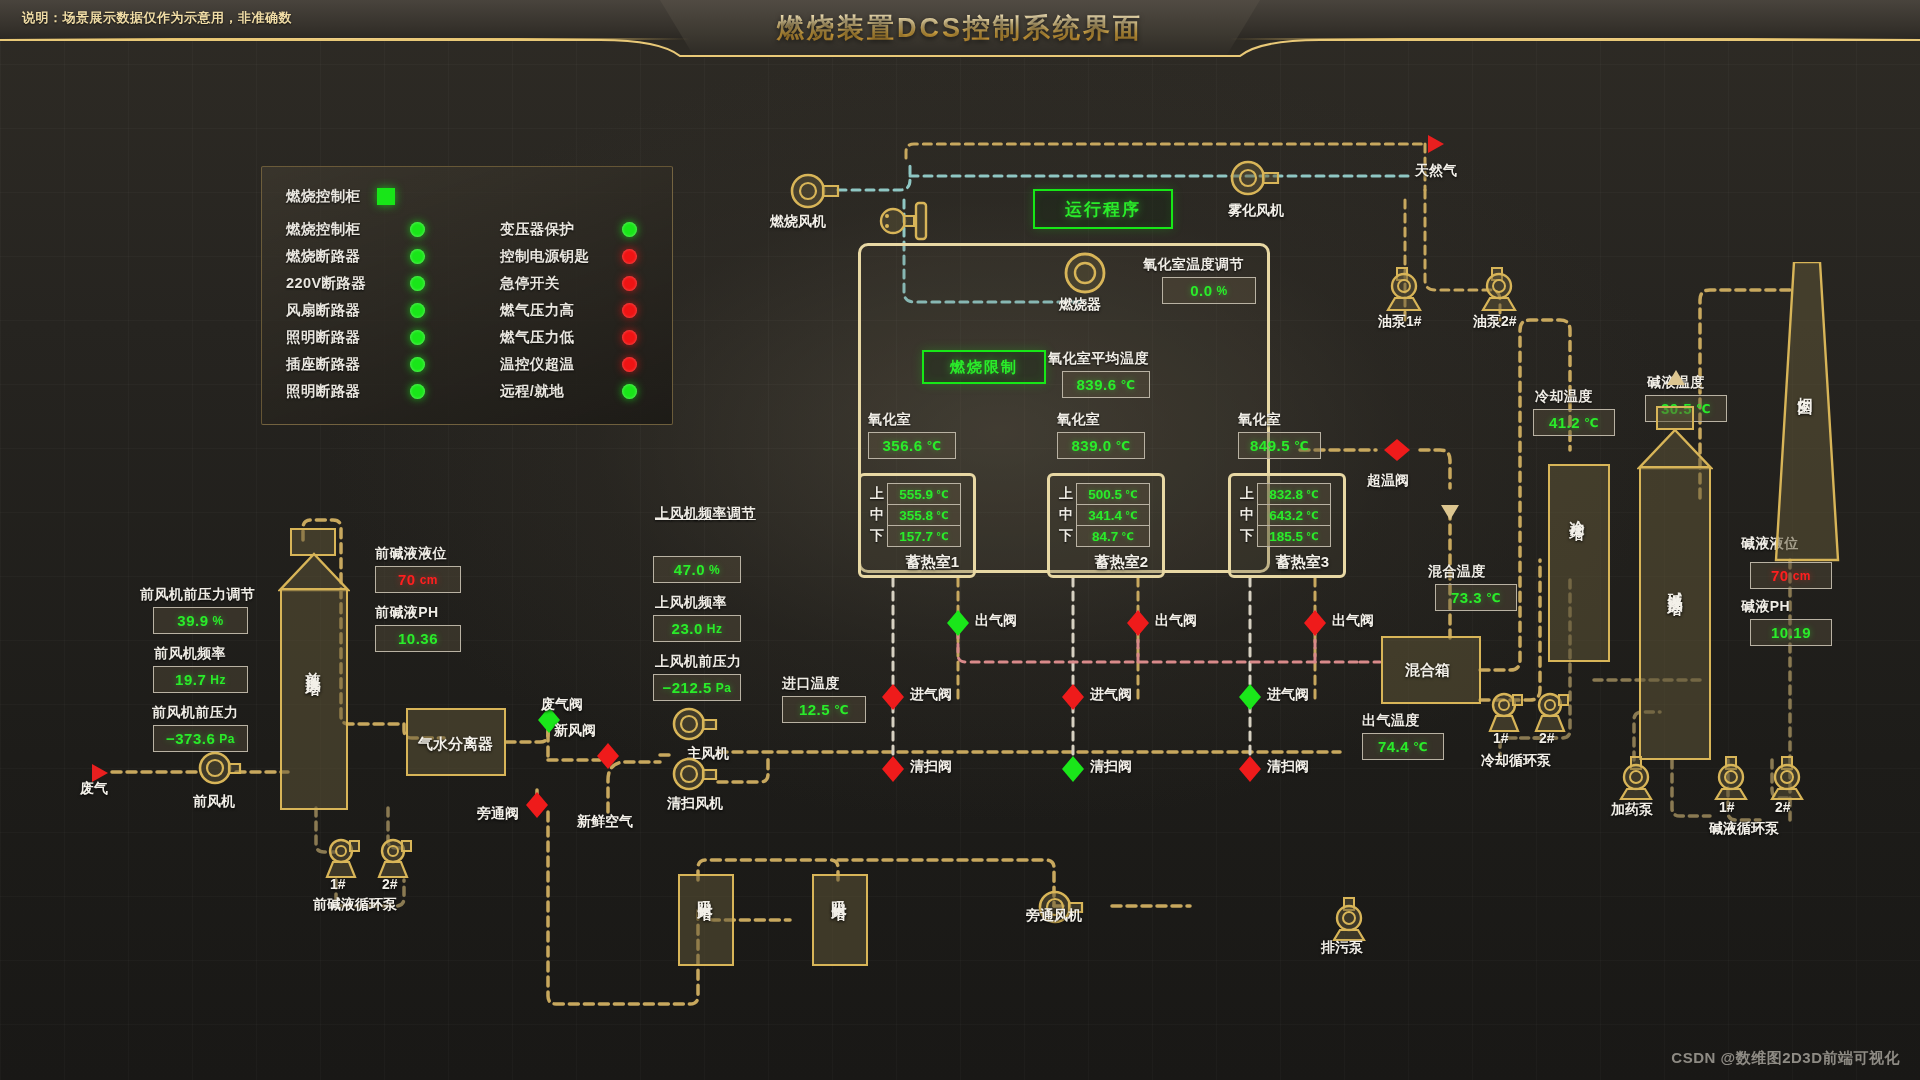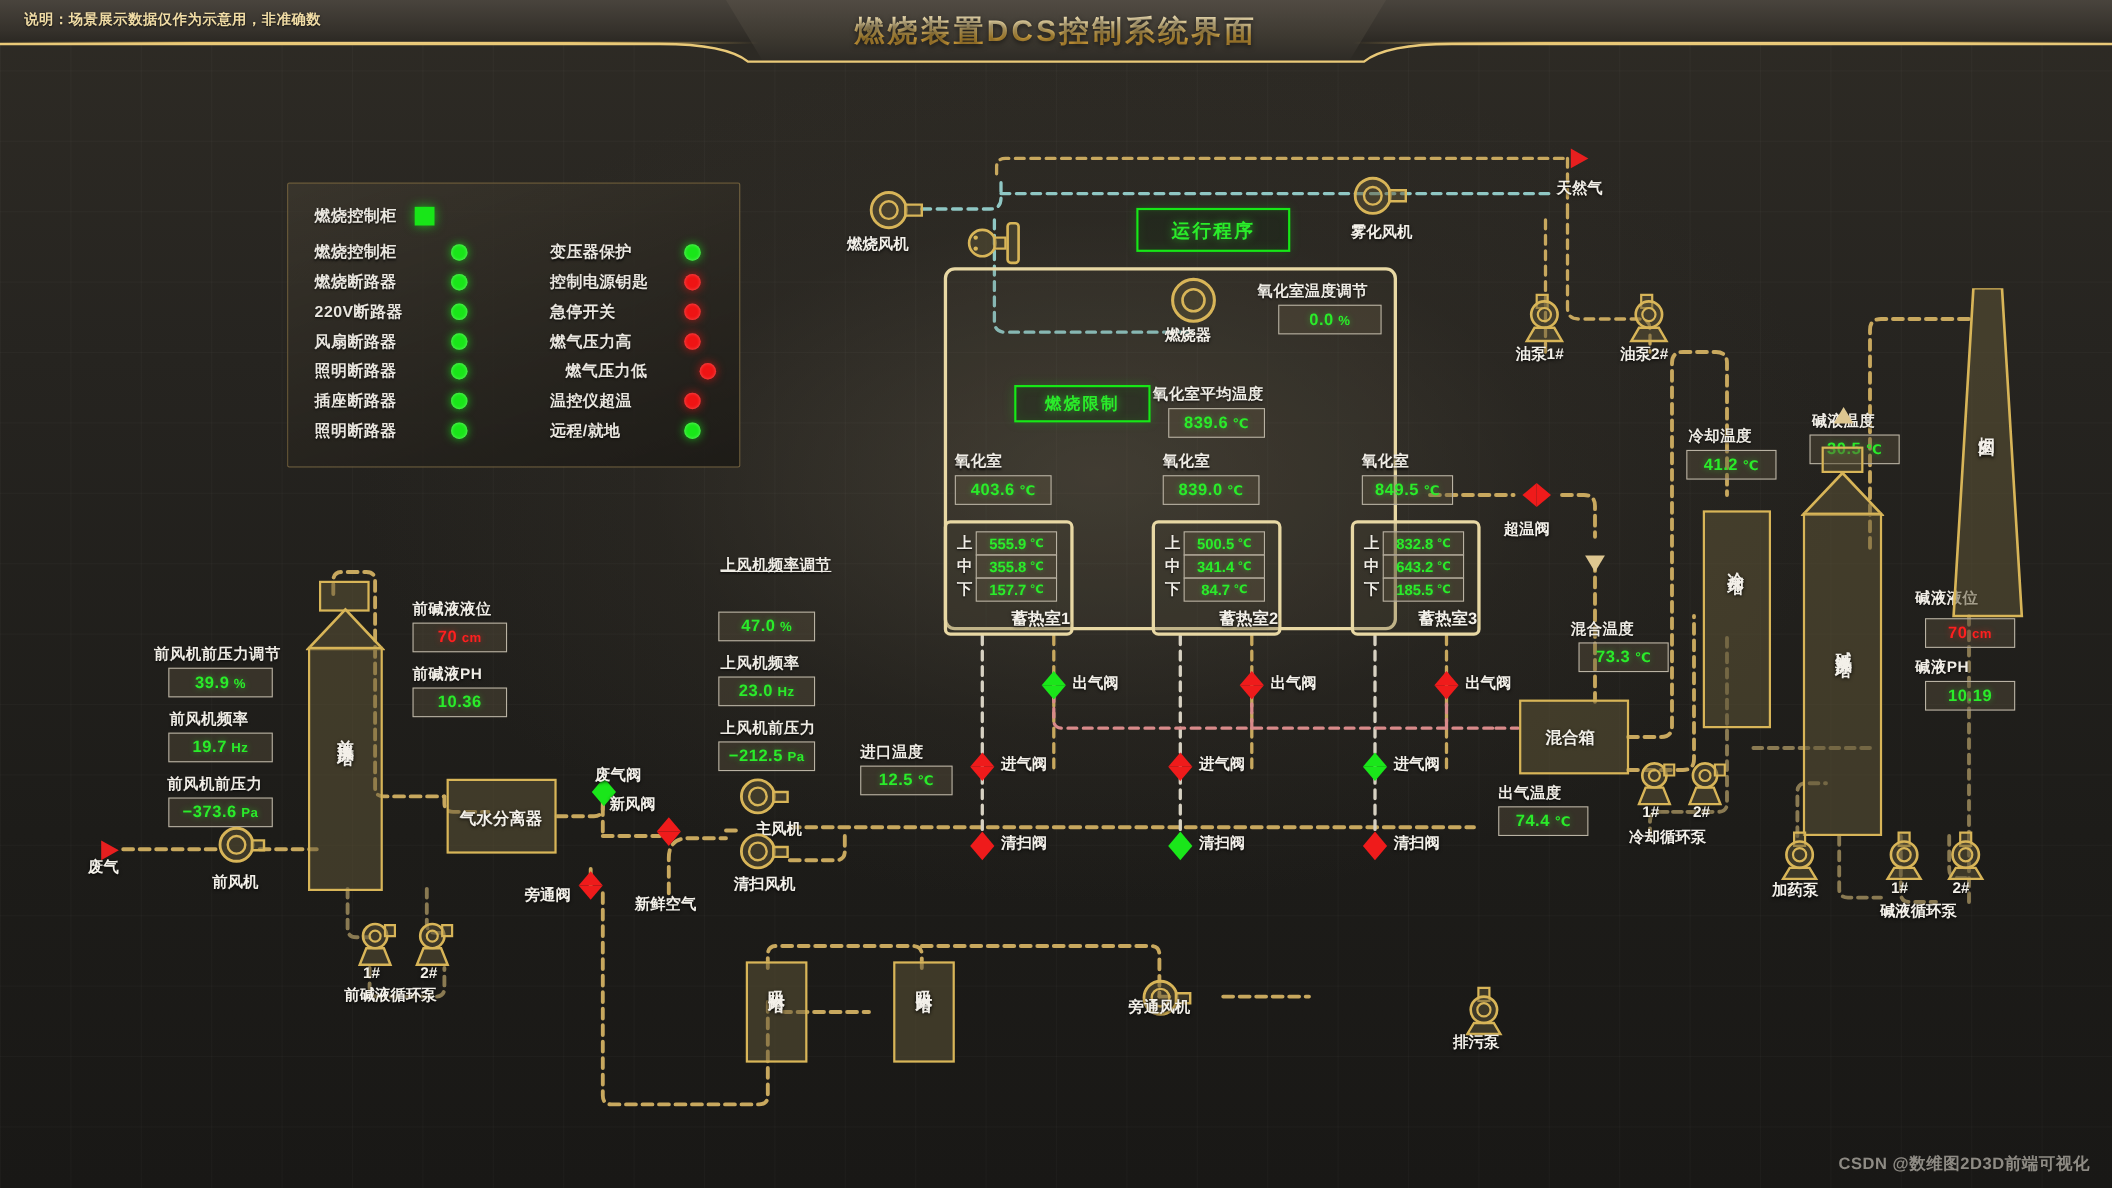--- a/index.html
+++ b/index.html
@@ -149,21 +149,21 @@
   }
   .tgv {
     width: 74px; height: 22px; border: 1px solid #b9b2a3;
     background: rgba(92,83,62,0.40);
     display: flex; align-items: center; justify-content: center;
     color: #2aec2a; font-size: 13.5px; font-weight: bold;
     text-shadow: 0 0 5px rgba(42,236,42,0.4);
   }
   .tgv .unit { font-size: 10.5px; margin-left: 3px; }
   .chname {
-    position: absolute; width: 100%; text-align: right;
+    position: absolute; width: 100%; text-align: center;
     color: #f3f0e9; font-weight: bold; font-size: 15px;
     text-shadow: 0 1px 3px rgba(0,0,0,0.85);
     padding-left: 31px;
   }
 
   
   .valve { position: absolute; width: 0; height: 0; }
   .valve i {
     position: absolute; width: 0; height: 0; display: block;
     border-left: 11px solid transparent; border-right: 11px solid transparent;
@@ -276,21 +276,21 @@
       <span class="led red" style="margin-left:16px;"></span>
     </div>
     <div class="sp-row" style="left:238px; top:107px;">
       <span class="sp-label" style="width:106px;">急停开关</span>
       <span class="led red" style="margin-left:16px;"></span>
     </div>
     <div class="sp-row" style="left:238px; top:134px;">
       <span class="sp-label" style="width:106px;">燃气压力高</span>
       <span class="led red" style="margin-left:16px;"></span>
     </div>
-    <div class="sp-row" style="left:252px; top:161px;">
+    <div class="sp-row" style="left:238px; top:161px;">
       <span class="sp-label" style="width:106px;">燃气压力低</span>
       <span class="led red" style="margin-left:16px;"></span>
     </div>
     <div class="sp-row" style="left:238px; top:188px;">
       <span class="sp-label" style="width:106px;">温控仪超温</span>
       <span class="led red" style="margin-left:16px;"></span>
     </div>
     <div class="sp-row" style="left:238px; top:215px;">
       <span class="sp-label" style="width:106px;">远程/就地</span>
       <span class="led green" style="margin-left:16px;"></span>
@@ -401,21 +401,21 @@
   </div>
 
   <div class="cap" style="left:1048px; top:350px;">氧化室平均温度</div>
   <div class="vbox" style="left:1062px; top:371px; width:88px; height:27px;">
     <span>839.6</span>
       <span class="unit">℃</span>
   </div>
 
   <div class="cap" style="left:868px; top:411px;">氧化室</div>
   <div class="vbox" style="left:868px; top:432px; width:88px; height:27px;">
-    <span>403.6</span>
+    <span>356.6</span>
       <span class="unit">℃</span>
   </div>
   <div class="cap" style="left:1057px; top:411px;">氧化室</div>
   <div class="vbox" style="left:1057px; top:432px; width:88px; height:27px;">
     <span>839.0</span>
       <span class="unit">℃</span>
   </div>
   <div class="cap" style="left:1238px; top:411px;">氧化室</div>
   <div class="vbox" style="left:1238px; top:432px; width:83px; height:27px;">
     <span>849.5</span>

